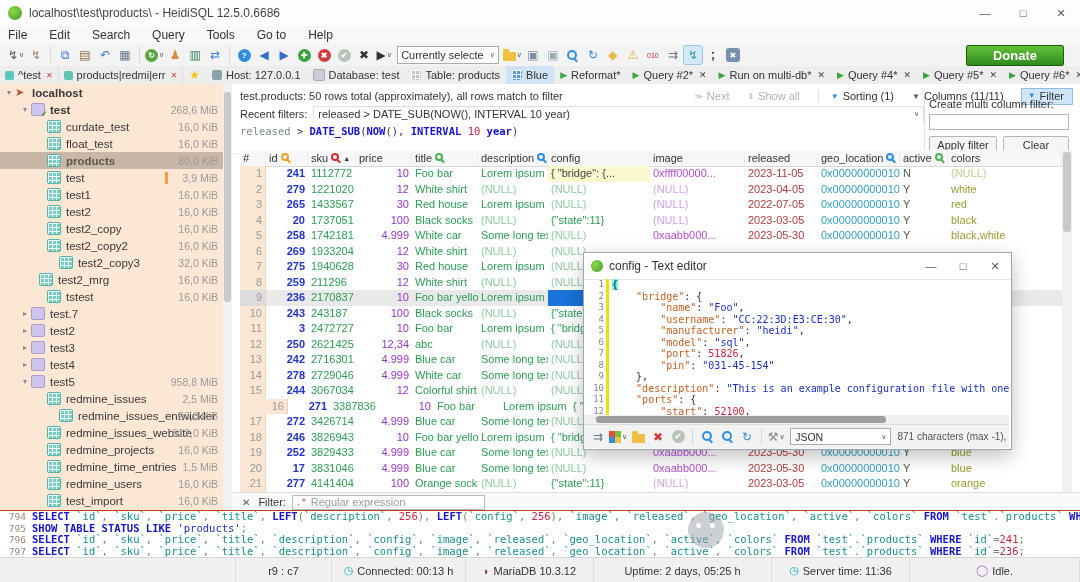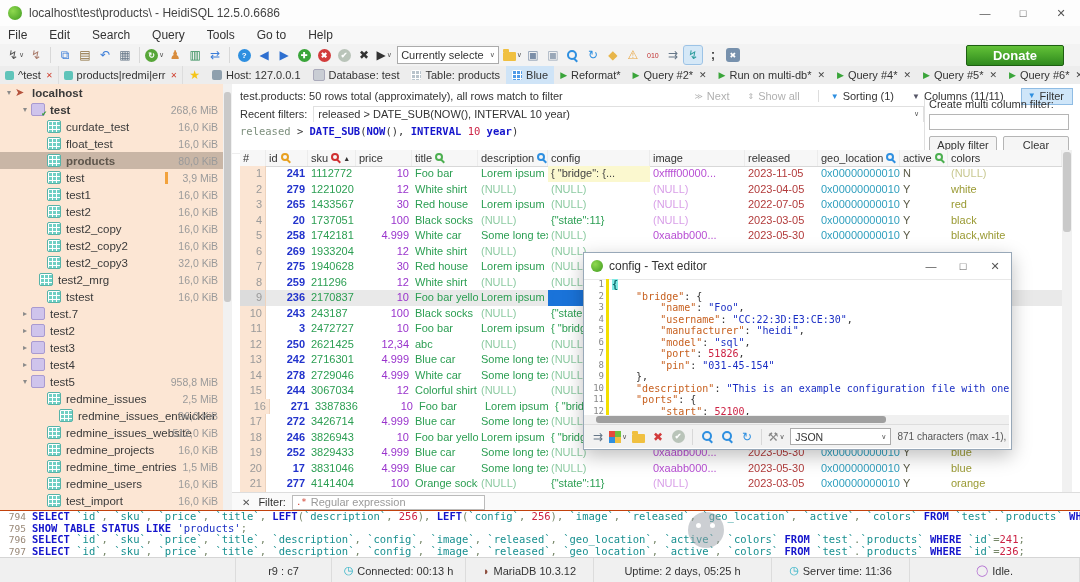--- a/index.html
+++ b/index.html
@@ -392,21 +392,21 @@
           <span class="nico table"></span>
           <span class="tlabel">test2_copy</span>
           <span class="tsize">16,0 KiB</span>
         </div>
         <div class="trow" style="padding-left: 36px;">
           <span class="tarrow"></span>
           <span class="nico table"></span>
           <span class="tlabel">test2_copy2</span>
           <span class="tsize">16,0 KiB</span>
         </div>
-        <div class="trow" style="padding-left: 36px;">
+        <div class="trow" style="padding-left: 48px;">
           <span class="tarrow"></span>
           <span class="nico table"></span>
           <span class="tlabel">test2_copy3</span>
           <span class="tsize">32,0 KiB</span>
         </div>
         <div class="trow" style="padding-left: 28px;">
           <span class="tarrow"></span>
           <span class="nico table"></span>
           <span class="tlabel">test2_mrg</span>
           <span class="tsize">16,0 KiB</span>
@@ -786,21 +786,21 @@
           <div class="gcell c-title" style="width: 66px;">Colorful shirt</div>
           <div class="gcell c-desc nullv" style="width: 70px;">(NULL)</div>
           <div class="gcell c-config nullv" style="width: 102px;">(NULL)</div>
           <div class="gcell c-image" style="width: 95px;"></div>
           <div class="gcell c-date" style="width: 73px;"></div>
           <div class="gcell c-geo" style="width: 82px;"></div>
           <div class="gcell c-active" style="width: 48px;"></div>
           <div class="gcell c-colors" style="width: 114px;">green,black</div>
         </div>
         <div class="grow">
-          <div class="gcell c-num ar" style="width: 30px;">16</div>
+          <div class="gcell c-num ar" style="width: 48px;">16</div>
           <div class="gcell c-id ar" style="width: 42px;">271</div>
           <div class="gcell c-sku" style="width: 48px;">3387836</div>
           <div class="gcell c-price ar" style="width: 56px;">10</div>
           <div class="gcell c-title" style="width: 66px;">Foo bar</div>
           <div class="gcell c-desc" style="width: 70px;">Lorem ipsum d...</div>
           <div class="gcell c-config" style="width: 102px;">{   "bridge": {...</div>
           <div class="gcell c-image" style="width: 95px;"></div>
           <div class="gcell c-date" style="width: 73px;"></div>
           <div class="gcell c-geo" style="width: 82px;"></div>
           <div class="gcell c-active" style="width: 48px;"></div>

